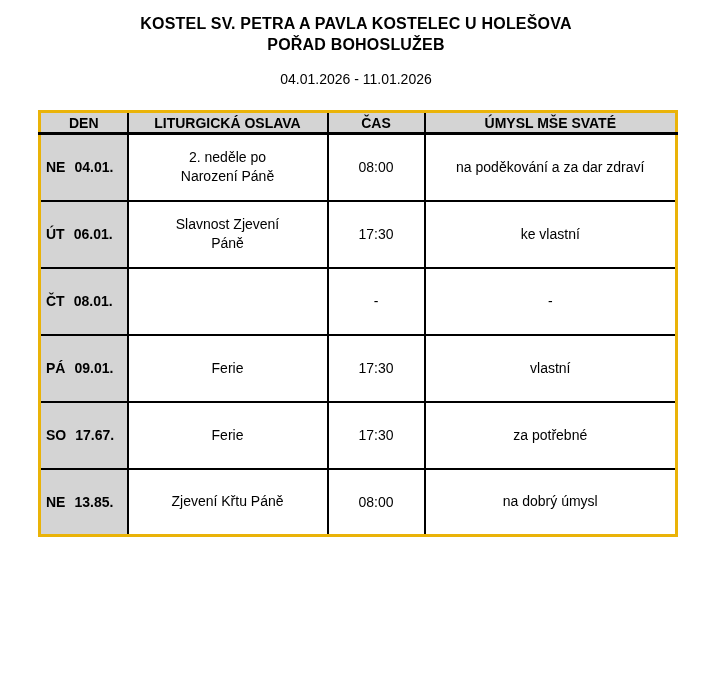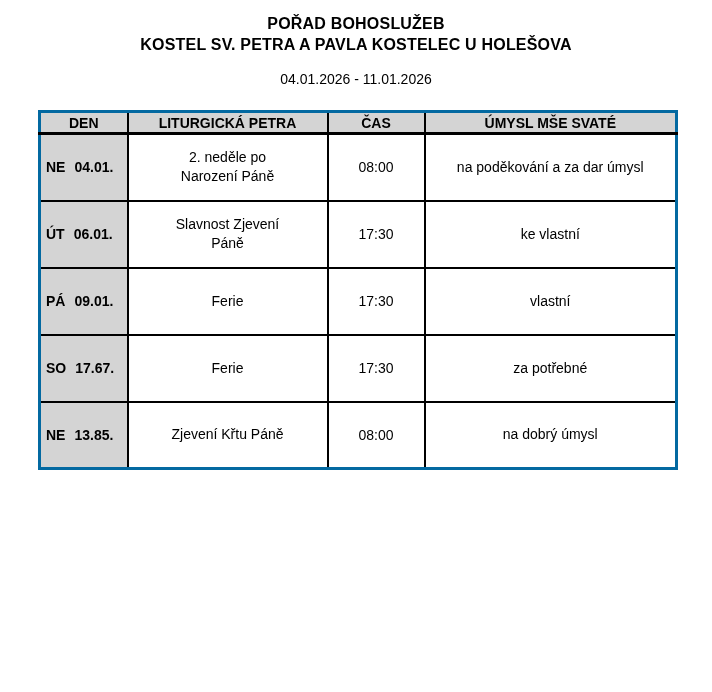--- a/index.html
+++ b/index.html
@@ -26,21 +26,21 @@
   .date-line {
     font-size: 14px;
     line-height: 20px;
     margin-top: 14px;
   }
   table.schedule {
     border-collapse: collapse;
     table-layout: fixed;
     width: 637px;
     margin: 21px 0 0 38px;
-    border: 3px solid #0369a1;
+    border: 3px solid #eab308;
   }
   th, td {
     border: 2px solid #000;
     overflow: hidden;
   }
   thead th {
     background: var(--header-bg, #d4d4d4);
     font-size: 14px;
     font-weight: bold;
     height: 22px;
@@ -65,52 +65,58 @@
   td.celebration-cell {
     padding: 0 32px;
     line-height: 19px;
   }
   td.intention-cell { padding: 0 8px; line-height: 19px; }
 </style>
 </head>
 <body>
 
 <div class="titles">
+  <div class="title-line">KOSTEL SV. PETRA A PAVLA KOSTELEC U HOLEŠOVA</div>
   <div class="title-line">POŘAD BOHOSLUŽEB</div>
-  <div class="title-line">KOSTEL SV. PETRA A PAVLA KOSTELEC U HOLEŠOVA</div>
   <div class="date-line">04.01.2026 - 11.01.2026</div>
 </div>
 
 <table class="schedule">
   <colgroup>
     <col style="width:88px">
     <col style="width:200px">
     <col style="width:97px">
     <col style="width:252px">
   </colgroup>
   <thead>
     <tr>
       <th>DEN</th>
-      <th>LITURGICKÁ PETRA</th>
+      <th>LITURGICKÁ OSLAVA</th>
       <th>ČAS</th>
       <th>ÚMYSL MŠE SVATÉ</th>
     </tr>
   </thead>
   <tbody id="schedule-body">
       <tr>
         <td class="day-cell"><span class="day-abbrev">NE</span><span class="day-date">04.01.</span></td>
         <td class="celebration-cell">2. neděle po Narození Páně</td>
         <td class="time-cell">08:00</td>
-        <td class="intention-cell">na poděkování a za dar úmysl</td>
+        <td class="intention-cell">na poděkování a za dar zdraví</td>
       </tr>
       <tr>
         <td class="day-cell"><span class="day-abbrev">ÚT</span><span class="day-date">06.01.</span></td>
         <td class="celebration-cell">Slavnost Zjevení Páně</td>
         <td class="time-cell">17:30</td>
         <td class="intention-cell">ke vlastní</td>
+      </tr>
+      <tr>
+        <td class="day-cell"><span class="day-abbrev">ČT</span><span class="day-date">08.01.</span></td>
+        <td class="celebration-cell"></td>
+        <td class="time-cell">-</td>
+        <td class="intention-cell">-</td>
       </tr>
       <tr>
         <td class="day-cell"><span class="day-abbrev">PÁ</span><span class="day-date">09.01.</span></td>
         <td class="celebration-cell">Ferie</td>
         <td class="time-cell">17:30</td>
         <td class="intention-cell">vlastní</td>
       </tr>
       <tr>
         <td class="day-cell"><span class="day-abbrev">SO</span><span class="day-date">17.67.</span></td>
         <td class="celebration-cell">Ferie</td>

